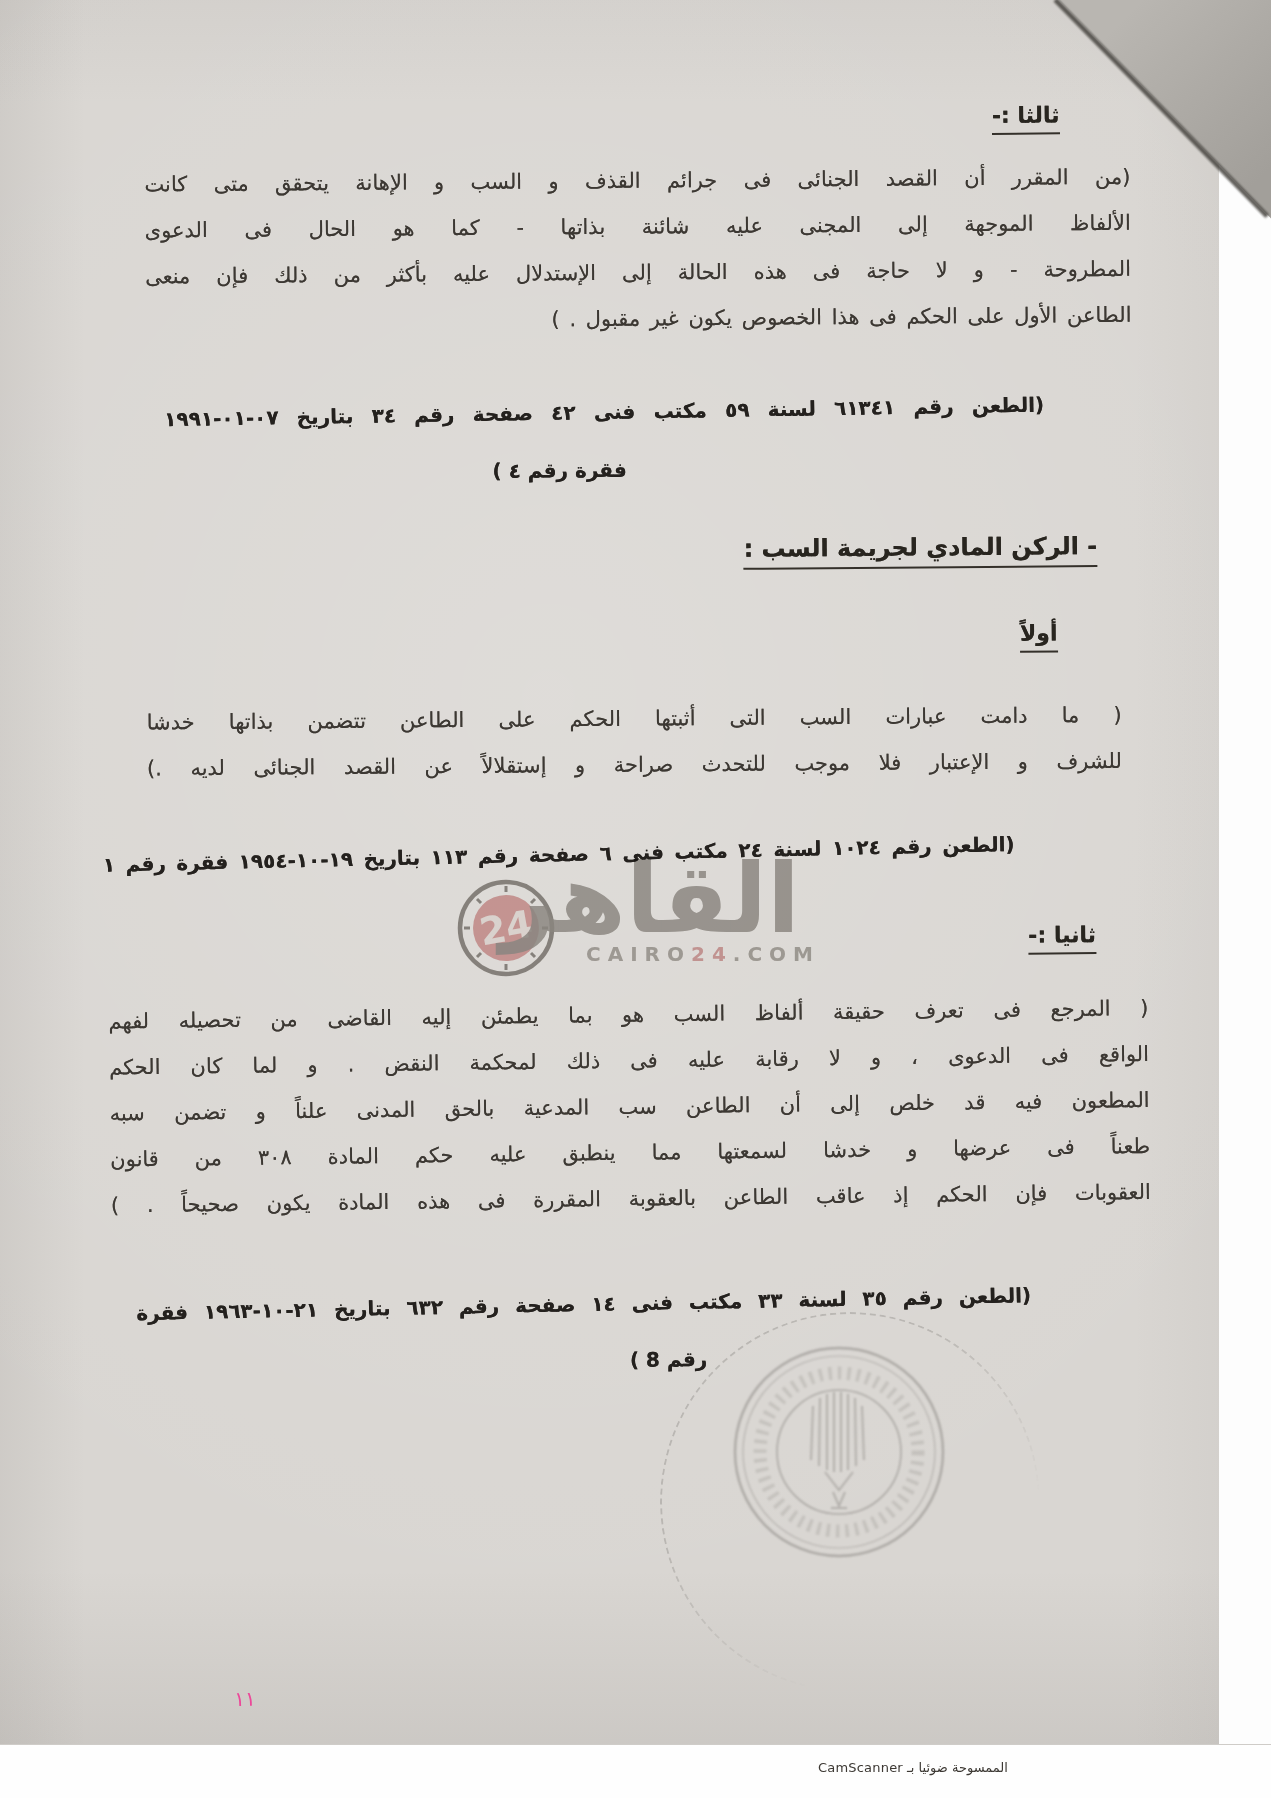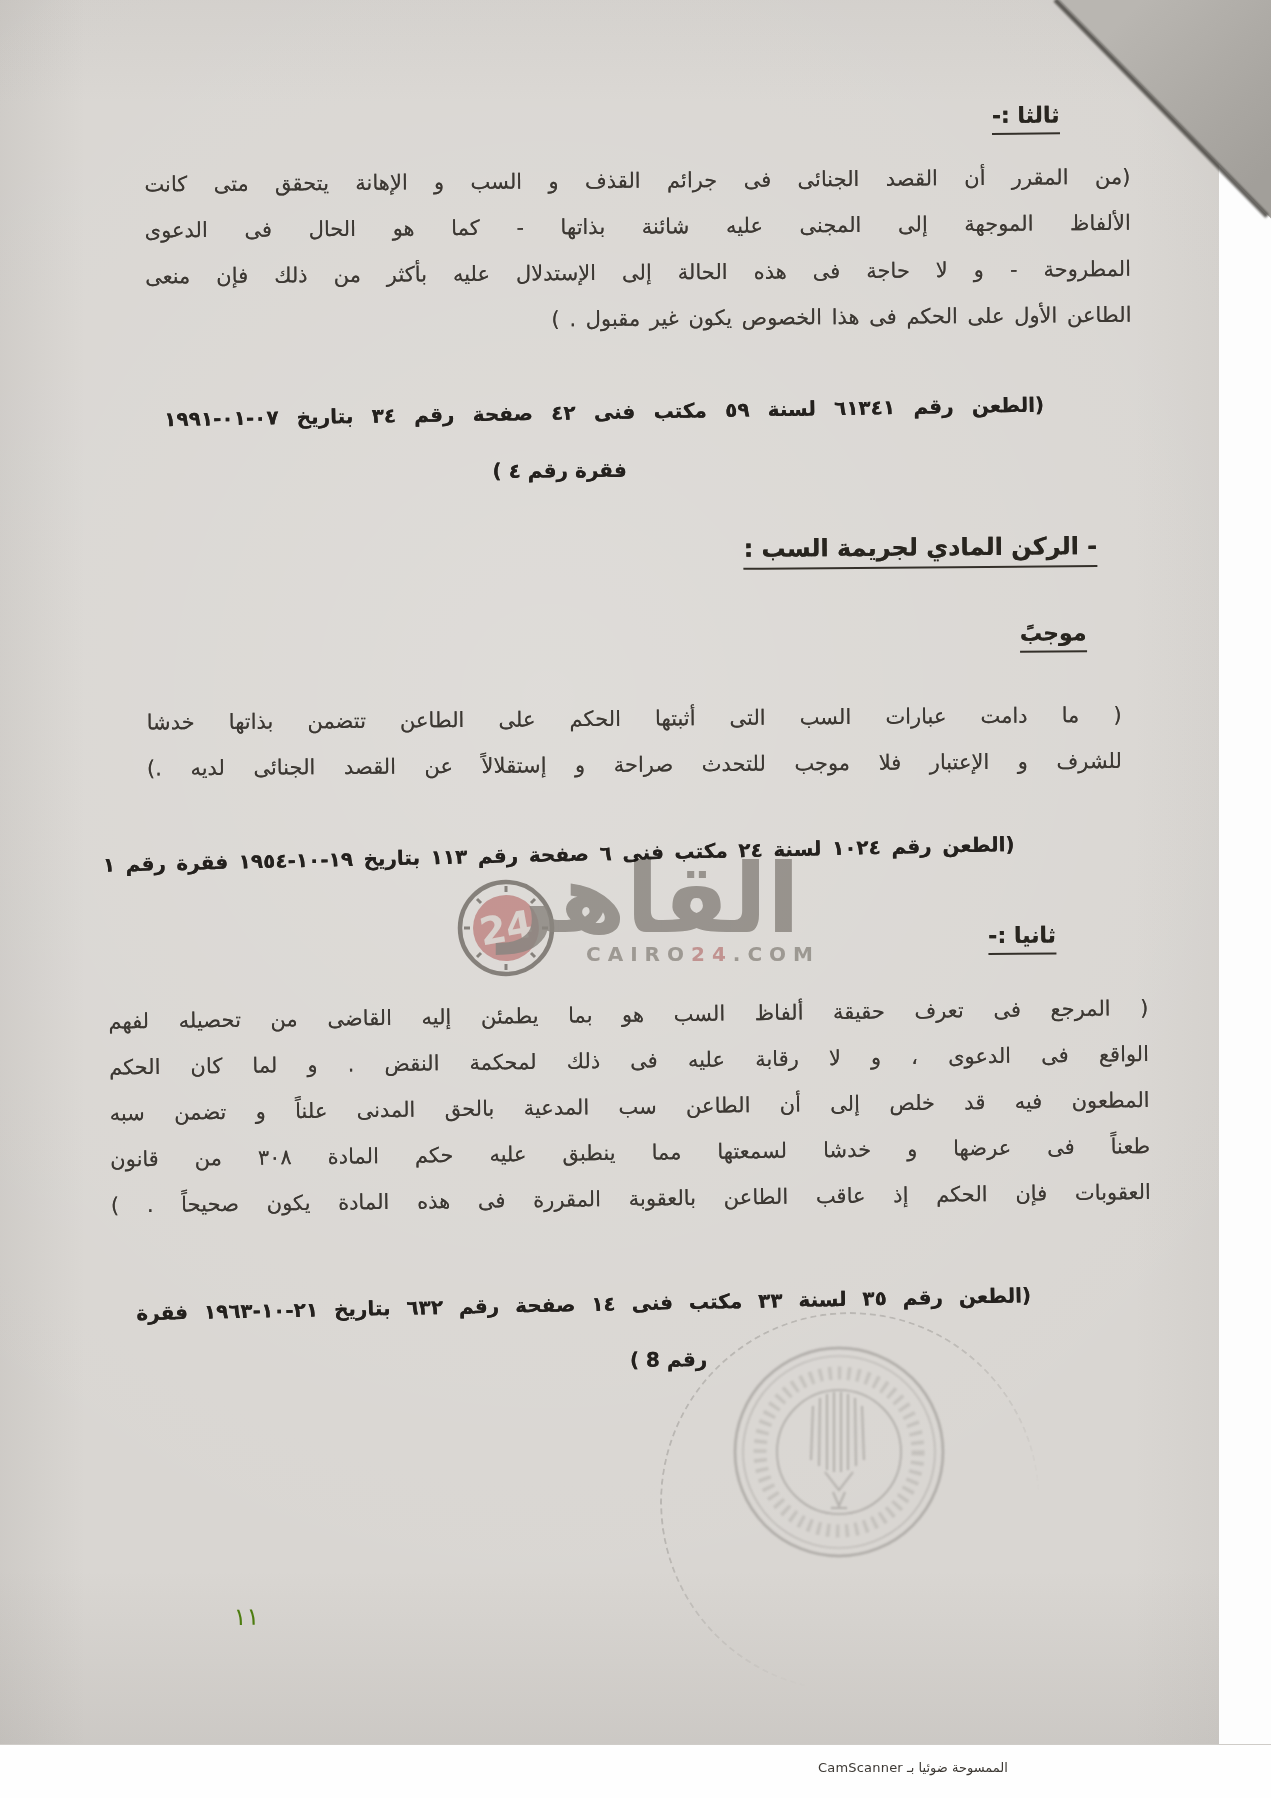--- a/index.html
+++ b/index.html
@@ -51,21 +51,21 @@
   .cite{
     font-size:20px;line-height:32px;font-weight:700;color:#24211e;
     text-align:justify;text-align-last:justify;word-spacing:2px;
     text-shadow:0 0 .5px rgba(30,27,24,.8);white-space:nowrap;
   }
   .cite-tail{font-size:20px;font-weight:700;color:#24211e;text-align:center;text-align-last:center;text-shadow:0 0 .5px rgba(30,27,24,.8);}
   .hd{font-weight:700;color:#28251f;text-shadow:0 0 .6px rgba(30,27,22,.8);}
   .hd .ul{display:inline-block;border-bottom:2px solid #34302a;padding-bottom:5px;}
   .hd-small{font-size:22px;}
   .hd-big{font-size:24px;}
-  .pagenum{position:absolute;left:228px;top:1600px;font-size:24px;color:#4d7c0f;font-weight:500;}
+  .pagenum{position:absolute;left:228px;top:1684px;font-size:20px;color:#ec4899;font-weight:500;}
   
   .watermark{position:absolute;left:448px;top:866px;width:370px;height:112px;mix-blend-mode:multiply;opacity:.9;}
   .wm-clock{position:absolute;left:8px;top:12px;width:100px;height:100px;}
   .wm-ar{
     position:absolute;left:102px;top:-22px;width:250px;height:110px;
     font-size:96px;font-weight:900;color:#96928d;direction:rtl;text-align:right;
     letter-spacing:-2px;line-height:110px;opacity:.85;
   }
   .wm-site{position:absolute;left:138px;top:76px;font-size:20px;font-weight:600;letter-spacing:7px;color:#a5a19c;opacity:.9;text-align:right;}
   .wm-site .pink{color:#d89a9a;}
@@ -102,31 +102,31 @@
     </div>
 
     <div class="blk ar cite" style="left:168px;top:396px;width:880px;transform:rotate(-0.5deg);">(الطعن رقم ٦١٣٤١ لسنة ٥٩ مكتب فنى ٤٢ صفحة رقم ٣٤ بتاريخ ٠٧-٠١-١٩٩١</div>
     <div class="blk ar cite-tail" style="left:478px;top:458px;width:170px;">فقرة رقم ٤ )</div>
 
     <div class="blk ar hd hd-big" style="left:700px;top:536px;width:400px;text-align:right;">
       <span class="ul">- الركن المادي لجريمة السب :</span>
     </div>
 
     <div class="blk ar hd hd-small" style="left:1022px;top:624px;">
-      <span class="ul">موجبً</span>
+      <span class="ul">أولاً</span>
     </div>
 
     <div class="blk ar para" style="left:148px;top:696px;width:975px;">
       <div class="line">( ما دامت عبارات السب التى أثبتها الحكم على الطاعن تتضمن بذاتها خدشا</div>
       <div class="line">للشرف و الإعتبار فلا موجب للتحدث صراحة و إستقلالاً عن القصد الجنائى لديه .)</div>
     </div>
 
     <div class="blk ar cite" style="left:103px;top:838px;width:912px;transform:rotate(-0.85deg);">(الطعن رقم ١٠٢٤ لسنة ٢٤ مكتب فنى ٦ صفحة رقم ١١٣ بتاريخ ١٩-١٠-١٩٥٤ فقرة رقم ١</div>
 
-    <div class="blk ar hd hd-small" style="left:988px;top:926px;">
+    <div class="blk ar hd hd-small" style="left:1028px;top:926px;">
       <span class="ul">ثانيا :-</span>
     </div>
 
     <div class="blk ar para" style="left:108px;top:992px;width:1040px;transform:rotate(-0.3deg);">
       <div class="line">( المرجع فى تعرف حقيقة ألفاظ السب هو بما يطمئن إليه القاضى من تحصيله لفهم</div>
       <div class="line">الواقع فى الدعوى ، و لا رقابة عليه فى ذلك لمحكمة النقض . و لما كان الحكم</div>
       <div class="line">المطعون فيه قد خلص إلى أن الطاعن سب المدعية بالحق المدنى علناً و تضمن سبه</div>
       <div class="line">طعناً فى عرضها و خدشا لسمعتها مما ينطبق عليه حكم المادة ٣٠٨ من قانون</div>
       <div class="line">العقوبات فإن الحكم إذ عاقب الطاعن بالعقوبة المقررة فى هذه المادة يكون صحيحاً . )</div>
     </div>

